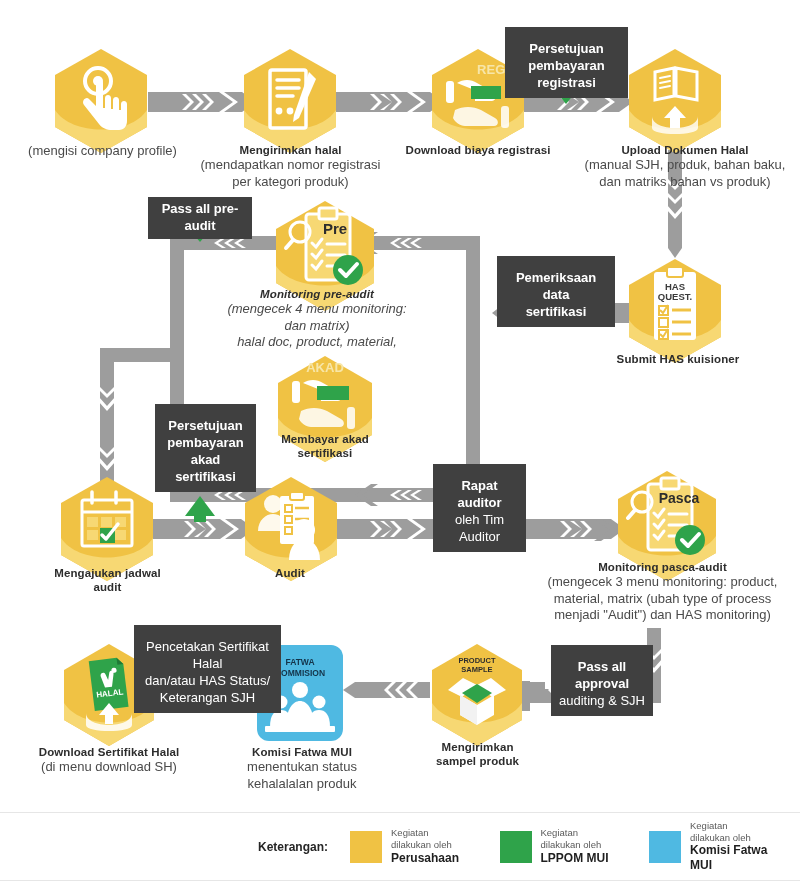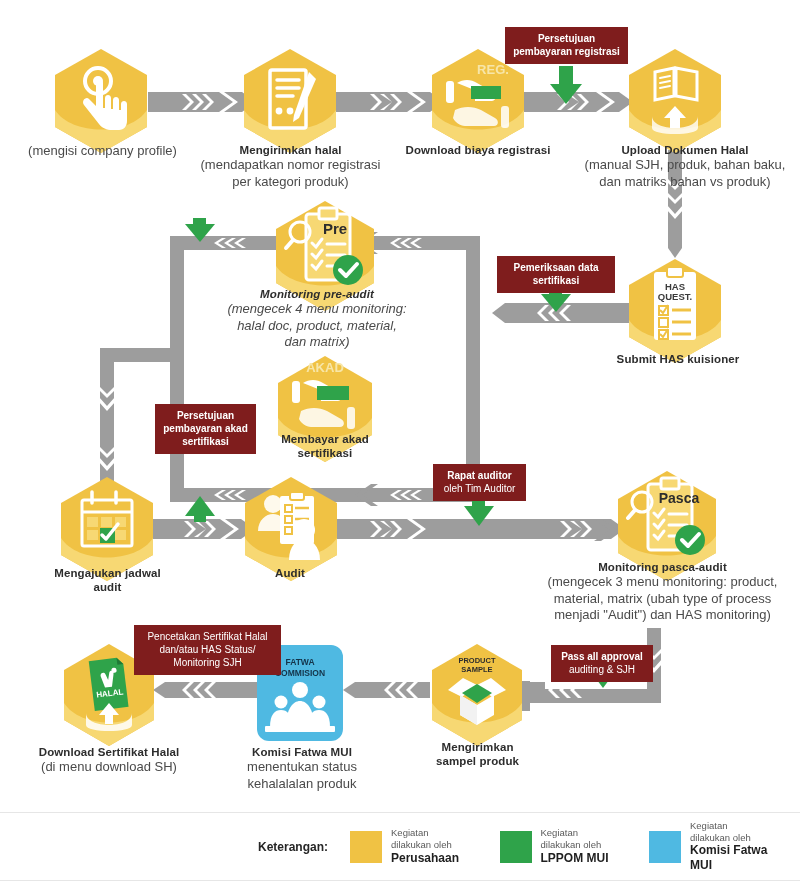--- a/index.html
+++ b/index.html
@@ -25,26 +25,26 @@
     line-height:1.25;
     color:#333333;
   }
   .caption .t1 { font-weight:bold; font-size:11.5px; color:#2d2d2d; letter-spacing:.1px; display:block;}
   .caption .t2 { font-weight:normal; font-size:13px; color:#4a4a4a; display:block; }
   .caption .t1 i { font-style:italic; }
 
   
   .anno {
     position:absolute;
-    background:#7f1d1d;
+    background:#404040;
     color:#ffffff;
-    font-size:10px;
+    font-size:13px;
     line-height:1.3;
     text-align:center;
-    padding:5px 8px 6px 8px;
+    padding:14px 8px 6px 8px;
     font-weight:bold;
   }
   .anno .sub { font-weight:normal; display:block; }
   .anno .bold { font-weight:bold; display:block; }
 
   
   #legend {
     position:absolute;
     left:0; top:812px; width:800px; height:69px;
     border-top:1px solid #e6e6e6;
@@ -405,22 +405,22 @@
           <line x1="20" y1="40" x2="13" y2="48" stroke="#ffffff" stroke-width="4" stroke-linecap="round"></line>
           <circle cx="75" cy="70" r="15" fill="#2FA34A"></circle>
           <path d="M67,70 L73,76 L84,64" fill="none" stroke="#ffffff" stroke-width="4" stroke-linecap="round" stroke-linejoin="round"></path>
         </g>
       </svg>
     </div>
   </div>
   <div class="caption" style="left:192px; top:287px; width:250px;font-style:italic;">
     <span class="t1">Monitoring pre-audit</span>
     <span class="t2">(mengecek 4 menu monitoring:</span>
+    <span class="t2">dan matrix)</span>
     <span class="t2">halal doc, product, material,</span>
-    <span class="t2">dan matrix)</span>
   </div>
 
   <div class="node" style="left:275px; top:355px;">
     <div class="hexwrap">
       <svg width="100" height="108" viewBox="0 0 100 108">
         <polygon points="50,1 97,28 97,80 50,107 3,80 3,28" fill="#F0C244"></polygon>
         <path d="M3,63 C20,89 80,89 97,63 L97,80 L50,107 L3,80 Z" fill="#F7D873"></path>
         <text x="50" y="17" text-anchor="middle" font-family="Liberation Sans, sans-serif" font-size="13" font-weight="bold" fill="#F7E6A8">AKAD</text>
         <g>
           <rect x="17" y="26" width="8" height="22" rx="3" fill="#ffffff"></rect>
@@ -593,20 +593,23 @@
   <div class="caption" style="left:14px; top:745px; width:190px;">
     <span class="t1">Download Sertifikat Halal</span>
     <span class="t2">(di menu download SH)</span>
   </div>
 
   <div class="anno" style="left:505px; top:27px; width:123px;">
     <span class="bold">Persetujuan</span>
     <span class="bold">pembayaran registrasi</span>
   </div>
 
+  <div class="anno" style="left:148px; top:197px; width:104px; padding-top:4px; padding-bottom:4px;">
+    <span class="bold">Pass all pre-audit</span>
+  </div>
 
   <div class="anno" style="left:497px; top:256px; width:118px;">
     <span class="bold">Pemeriksaan data</span>
     <span class="bold">sertifikasi</span>
   </div>
 
   <div class="anno" style="left:155px; top:404px; width:101px;">
     <span class="bold">Persetujuan</span>
     <span class="bold">pembayaran akad</span>
     <span class="bold">sertifikasi</span>
@@ -618,21 +621,21 @@
   </div>
 
   <div class="anno" style="left:551px; top:645px; width:102px;">
     <span class="bold">Pass all approval</span>
     <span class="sub">auditing &amp; SJH</span>
   </div>
 
   <div class="anno" style="left:134px; top:625px; width:147px;">
     <span class="bold" style="font-weight:normal">Pencetakan Sertifikat Halal</span>
     <span class="sub">dan/atau HAS Status/</span>
-    <span class="sub">Monitoring SJH</span>
+    <span class="sub">Keterangan SJH</span>
   </div>
 
   <div id="legend">
     <div class="ket">Keterangan:</div>
 
     <div class="legitem">
       <div class="legswatch" style="background:#F0C244"></div>
       <div class="legtxt">
         <span class="small">Kegiatan dilakukan oleh</span>
         <span class="big">Perusahaan</span>

